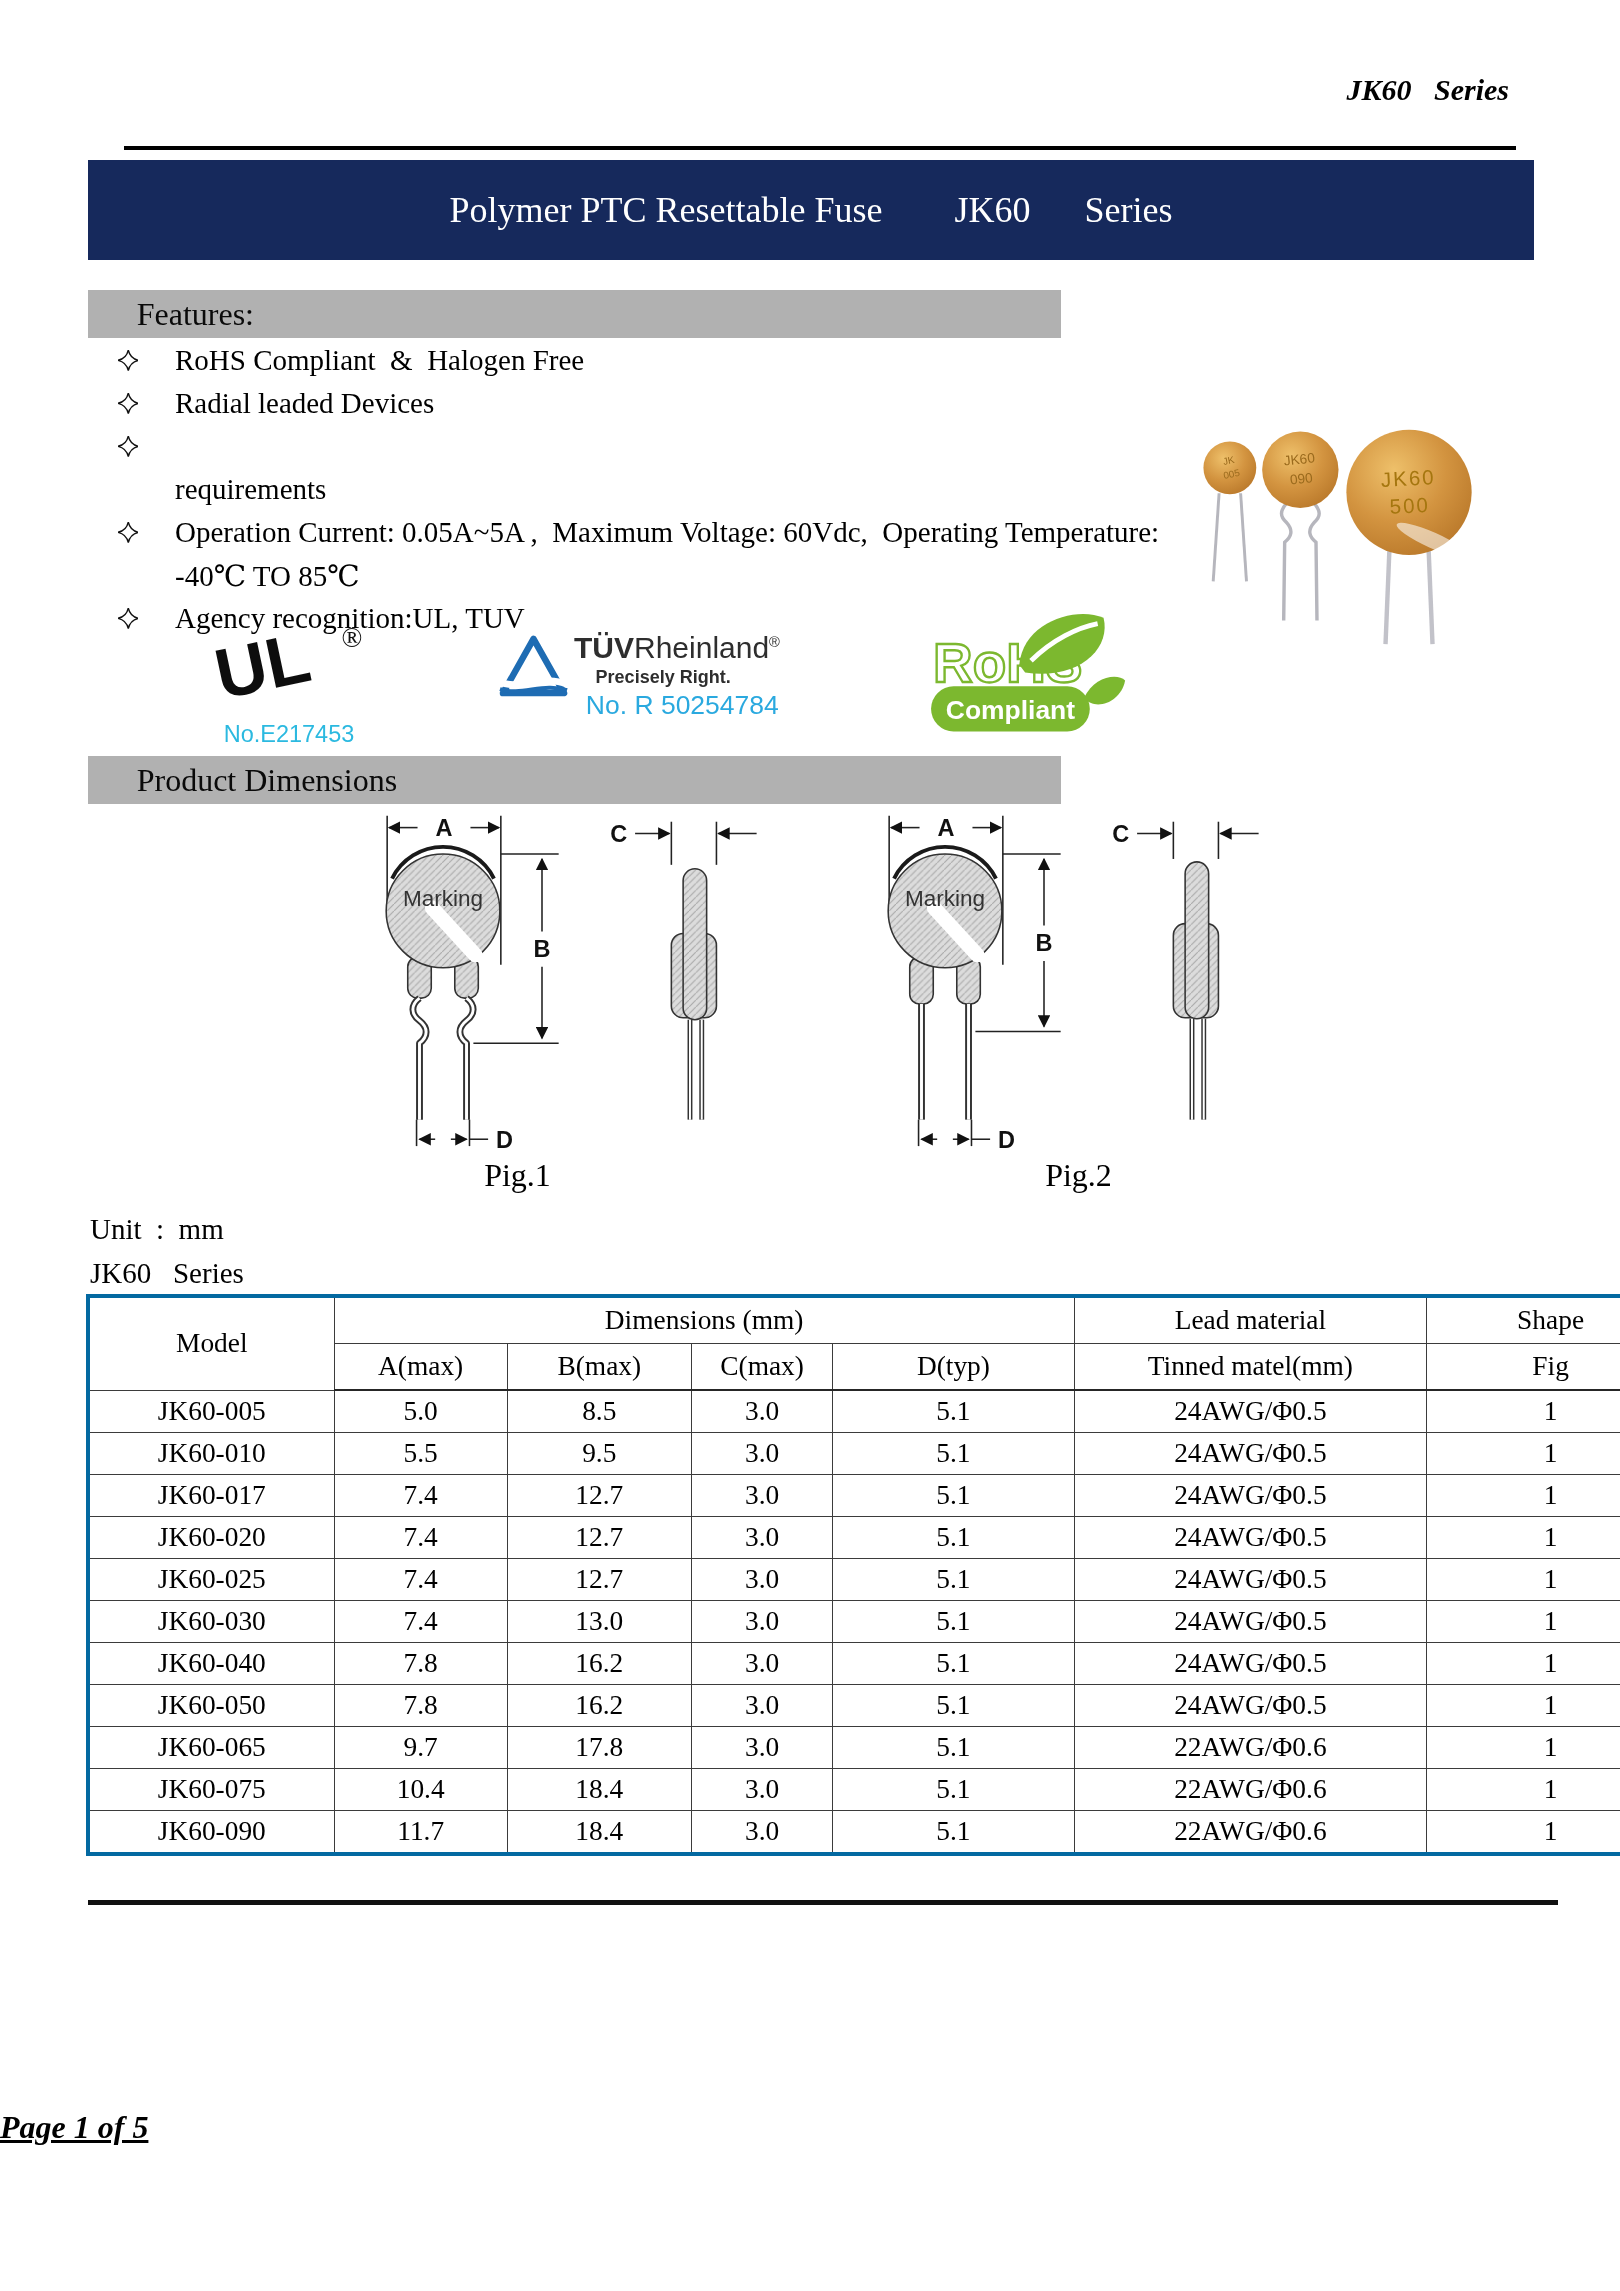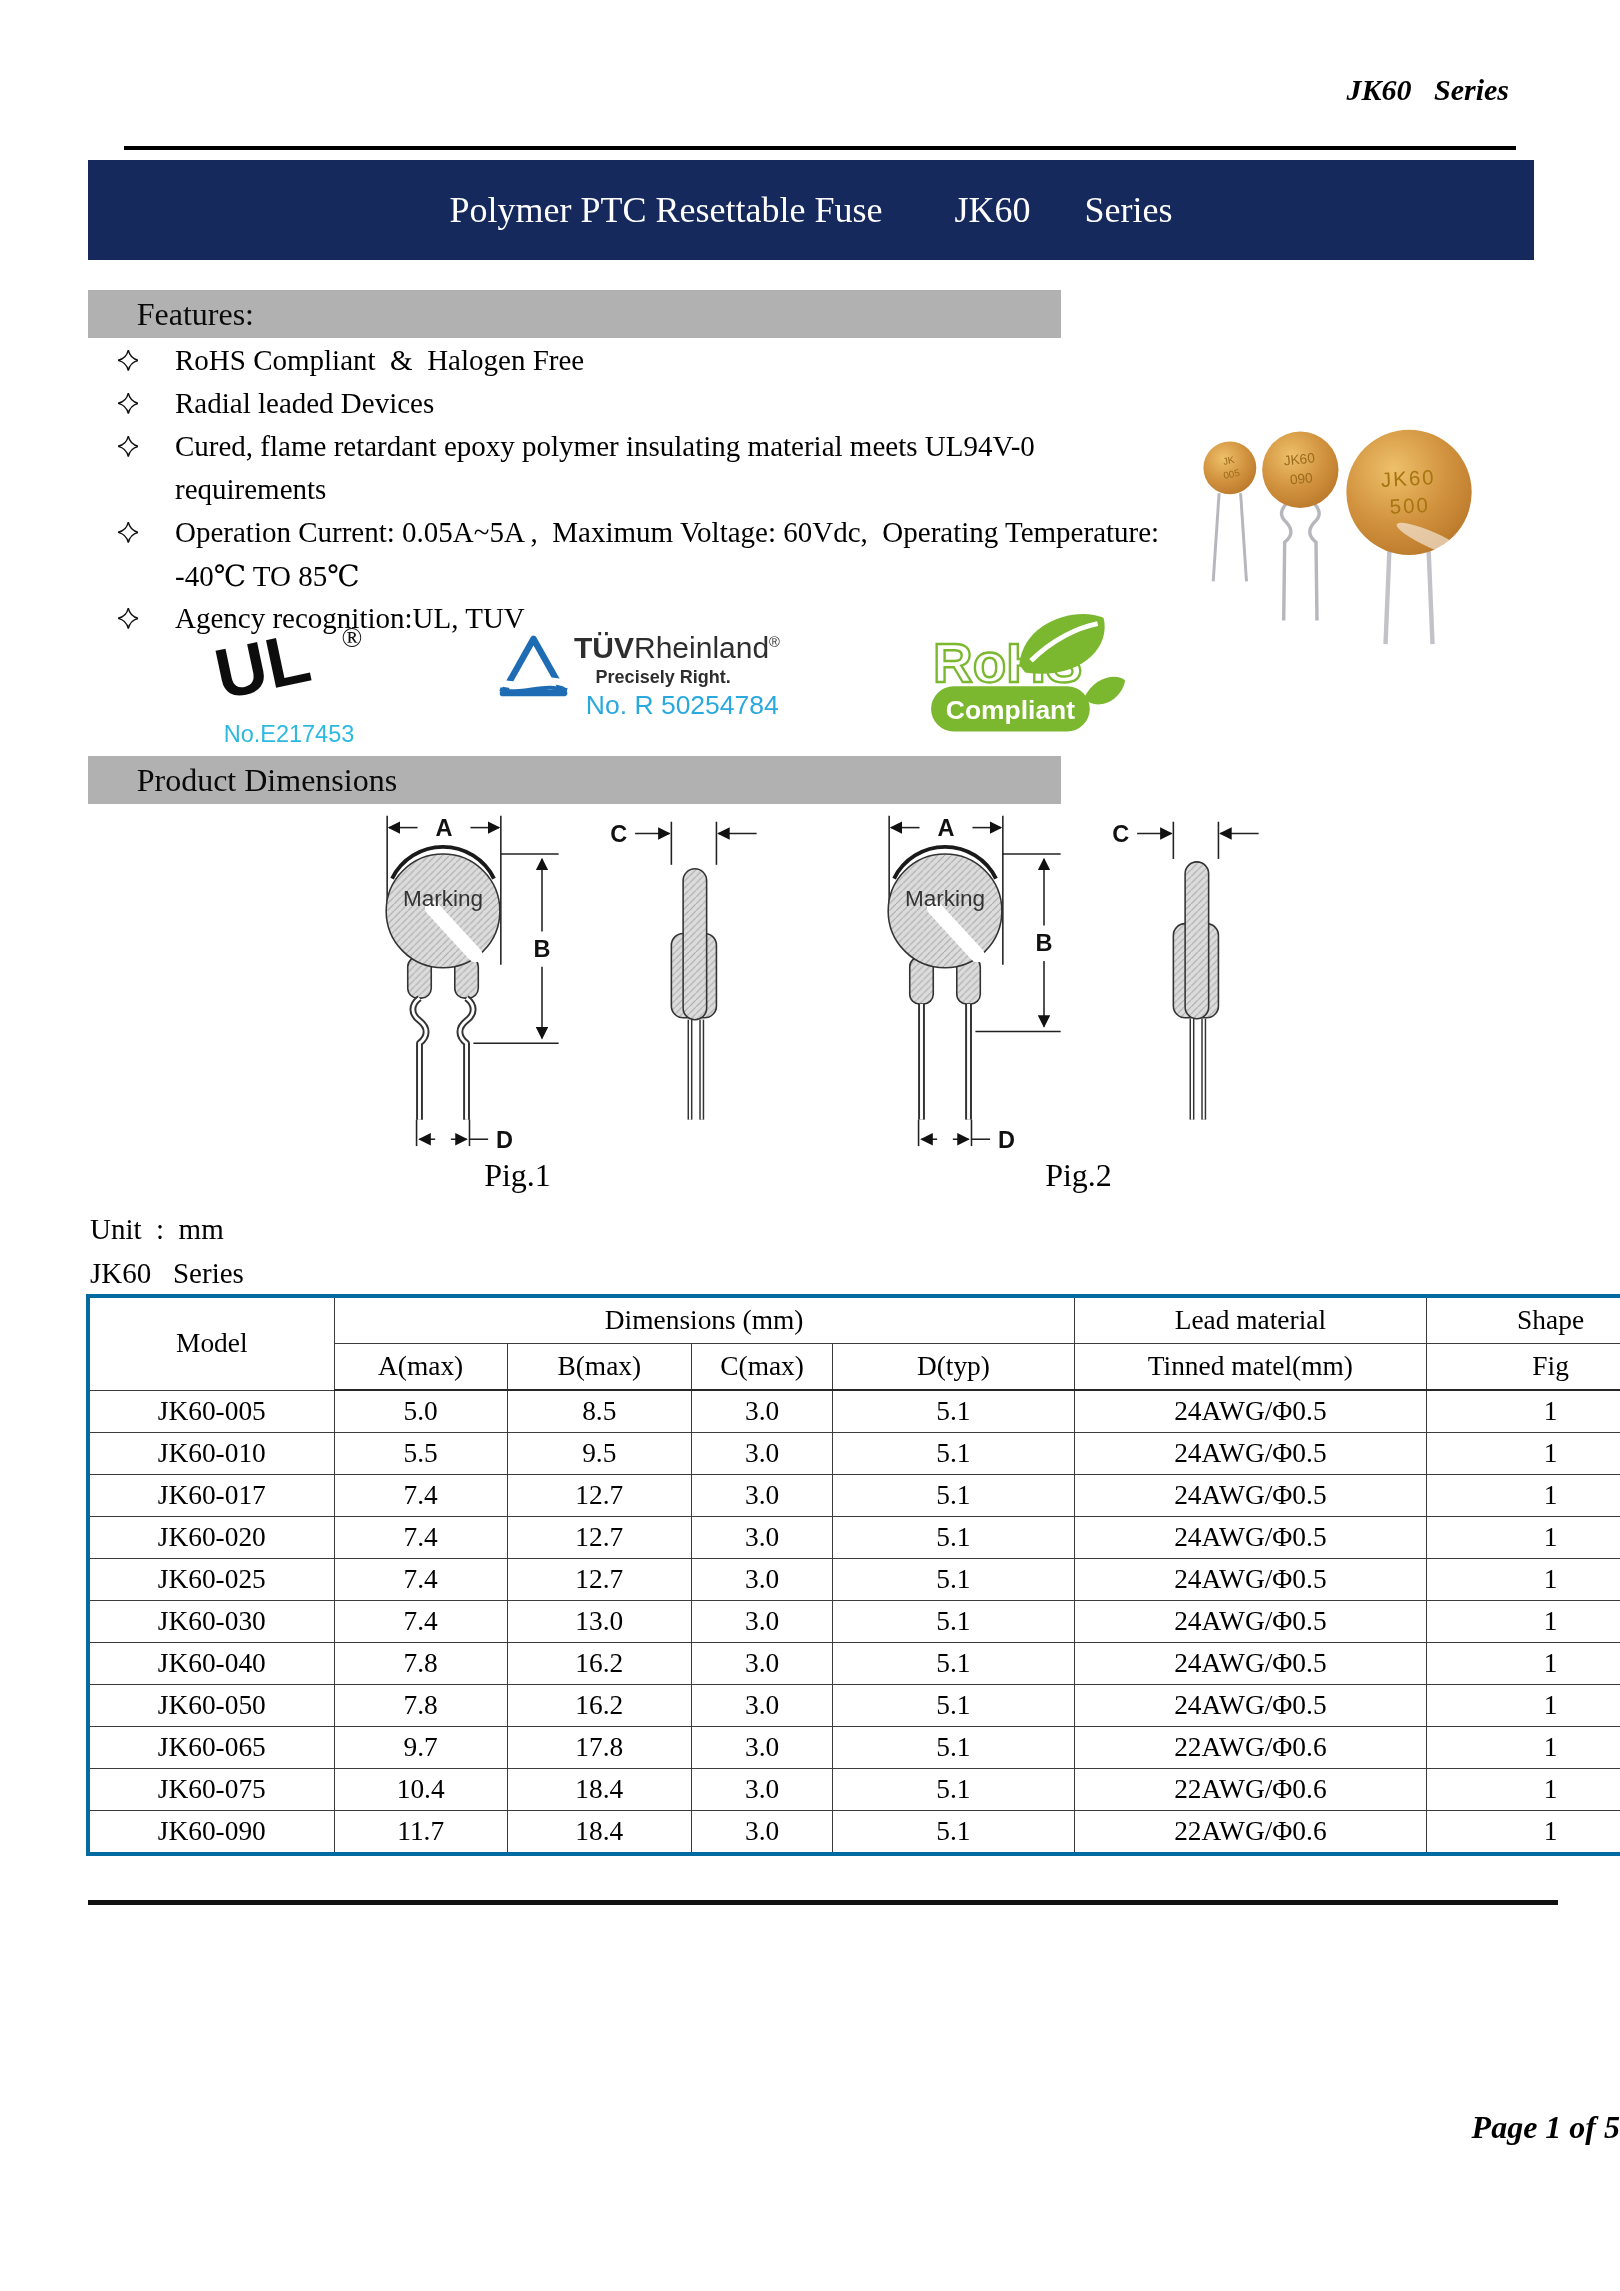--- a/index.html
+++ b/index.html
@@ -60,22 +60,22 @@
   .unit-note{position:absolute;left:90px;top:1213px;font-size:29px;}
   .series-note{position:absolute;left:90px;top:1257px;font-size:29px;}
   .dim-table{position:absolute;left:86px;top:1294px;width:1592px;border-collapse:collapse;table-layout:fixed;
              border:4px solid #0369a1;}
   .dim-table td{border:1.5px solid #3b3b3b;text-align:center;vertical-align:middle;font-size:27.4px;padding:0;}
   .dim-table tr.h1 td{height:45px;}
   .dim-table tr.h2 td{height:45px;border-bottom:2.9px solid #262626;}
   .dim-table tbody td{height:41px;}
 
   .bottom-rule{position:absolute;left:88px;top:1900px;width:1470px;height:4.9px;background:#111;}
-  .page-footer{position:absolute;left:0;top:2109px;width:1620px;text-align:right;
-               font-size:32px;font-weight:bold;font-style:italic;}
+  .page-footer{position:absolute;left:0;top:2109px;width:1620px;text-align:left;
+               font-size:32px;font-weight:bold;font-style:italic;text-decoration:underline;}
 </style>
 </head>
 <body>
 
 <div class="page">
 
   <div class="corner-series pre">JK60   Series</div>
   <div class="top-rule"></div>
 
   <div class="title-bar">
@@ -102,21 +102,20 @@
           </svg>
         </span>
       <span class="ftext pre">Radial leaded Devices</span>
     </div>
     <div class="fline">
       <span class="fbul">
           <svg width="20.6" height="20.6" viewBox="0 0 24 24">
             <path d="M12 0 C13.5 7 17 10.5 24 12 C17 13.5 13.5 17 12 24 C10.5 17 7 13.5 0 12 C7 10.5 10.5 7 12 0 Z" fill="#fff" stroke="#111" stroke-width="1.6"></path>
           </svg>
         </span>
-      <span class="ftext pre">Cured, flame retardant epoxy polymer insulating material meets UL94V-0</span>
     </div>
     <div class="fline">
       <span class="fbul"></span>
       <span class="ftext pre">requirements</span>
     </div>
     <div class="fline">
       <span class="fbul">
           <svg width="20.6" height="20.6" viewBox="0 0 24 24">
             <path d="M12 0 C13.5 7 17 10.5 24 12 C17 13.5 13.5 17 12 24 C10.5 17 7 13.5 0 12 C7 10.5 10.5 7 12 0 Z" fill="#fff" stroke="#111" stroke-width="1.6"></path>
           </svg>

